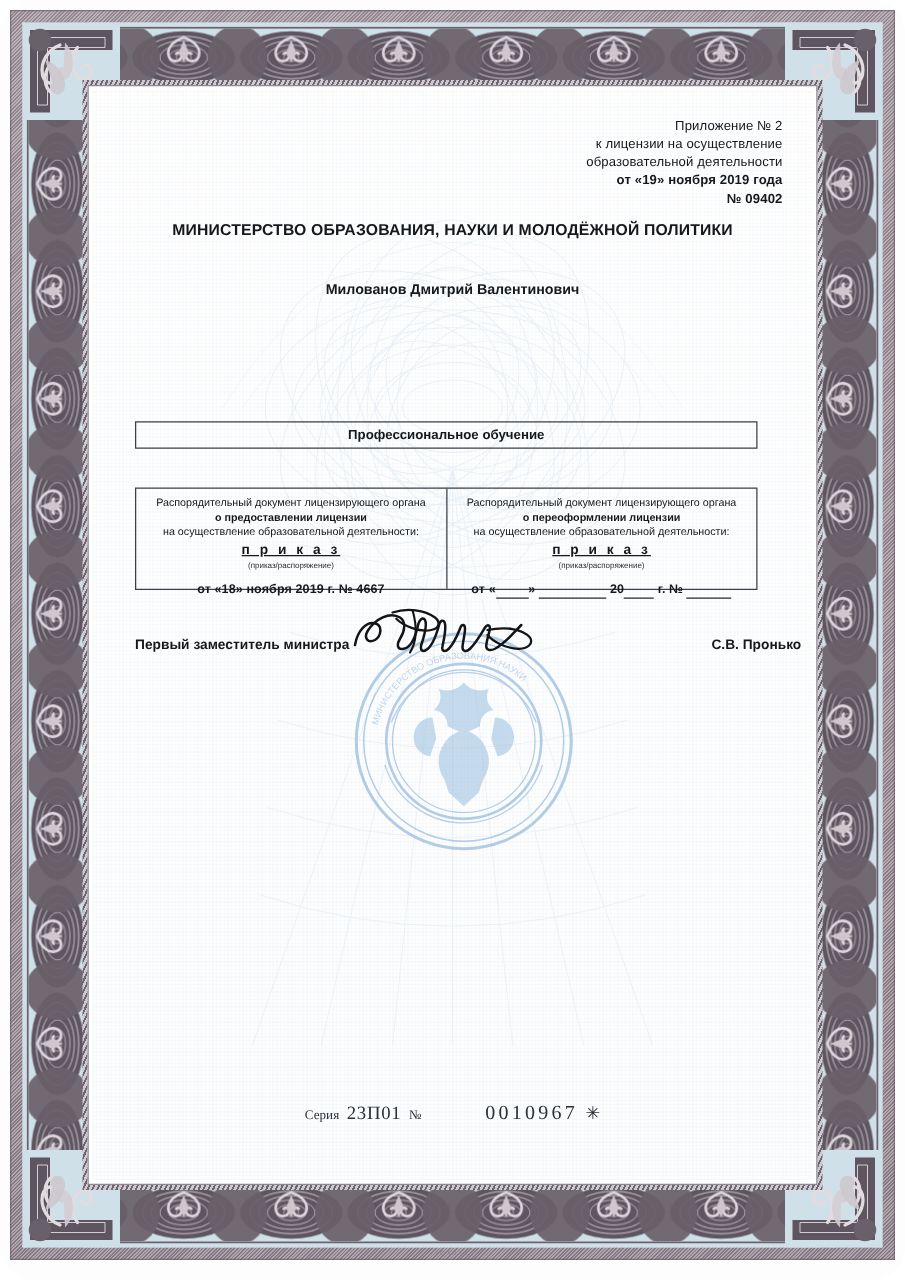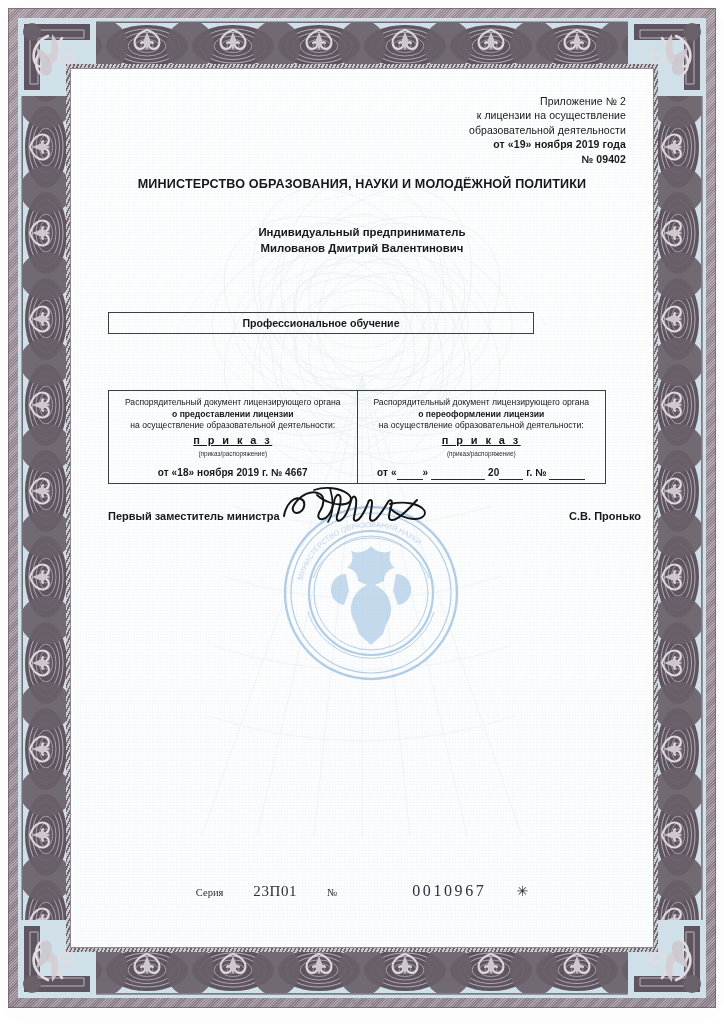--- a/index.html
+++ b/index.html
@@ -63,46 +63,46 @@
 
   .ministry{position:absolute;left:0;right:0;top:104px;text-align:center;
     font-weight:bold;font-size:12.6px;line-height:17px;letter-spacing:.15px;}
 
   .ip{position:absolute;left:0;right:0;top:152px;text-align:center;
     font-weight:bold;font-size:11.4px;line-height:16px;}
 
   .addr{position:absolute;left:34px;top:200px;font-size:10.6px;line-height:15.5px;}
   .addr .b{font-weight:bold;font-size:11px;}
 
-  .prog-box{position:absolute;left:34px;top:240px;width:426px;height:22px;
+  .prog-box{position:absolute;left:34px;top:265px;width:498px;height:22px;
     border:1px solid #3b3f46;box-sizing:border-box;
     display:flex;align-items:center;justify-content:center;
     font-weight:bold;font-size:10.6px;}
 
-  .tbl{position:absolute;left:34px;top:318px;width:498px;height:94px;
+  .tbl{position:absolute;left:34px;top:318px;width:498px;height:82px;
     border:1px solid #3b3f46;box-sizing:border-box;display:flex;}
   .cell{flex:1;box-sizing:border-box;padding:6px 6px 0;text-align:center;
         font-size:8.6px;line-height:11.6px;}
   .cell.left{border-right:1px solid #3b3f46;}
   .cell .b{font-weight:bold;}
   .cell .prikaz{font-weight:bold;font-size:11px;letter-spacing:2.4px;
         text-decoration:underline;display:inline-block;margin-top:3px;}
   .cell .sub{font-size:6.4px;color:#2a2e34;margin-top:1px;}
   .cell .date{font-weight:bold;font-size:10px;margin-top:7px;letter-spacing:.1px;}
   .ul{display:inline-block;border-bottom:1px solid #24282e;}
 
   .sign{position:absolute;left:34px;right:9px;top:438px;
         display:flex;justify-content:space-between;align-items:center;
         font-weight:bold;font-size:11px;}
   #signature{position:absolute;left:196px;top:408px;width:190px;height:56px;}
   #seal{position:absolute;left:206px;top:430px;width:182px;height:182px;opacity:.62;}
 
   .serial{position:absolute;left:0;right:0;top:810px;text-align:center;
     font-family:"Liberation Serif","DejaVu Serif",serif;color:#2b3038;
-    display:flex;justify-content:center;align-items:baseline;gap:30px;}
+    display:flex;justify-content:center;align-items:baseline;gap:6px;}
   .serial .lbl{font-size:10.5px;}
   .serial .ser{font-size:15px;letter-spacing:.6px;}
   .serial .no{font-size:10.5px;}
   .serial .num{font-size:16px;letter-spacing:2.6px;margin-left:45px;}
   .serial .ast{font-size:14px;}
 
   #microtext{position:absolute;left:0;right:0;top:1000px;text-align:center;
     font-size:4.6px;color:#8a8290;letter-spacing:1.6px;}
 </style>
 </head>
@@ -292,21 +292,20 @@
         <div>образовательной деятельности</div>
         <div class="b">от «19» ноября 2019 года</div>
         <div class="b">№ 09402</div>
       </div>
 
       <div class="ministry">
         <div>МИНИСТЕРСТВО ОБРАЗОВАНИЯ, НАУКИ И МОЛОДЁЖНОЙ ПОЛИТИКИ</div>
       </div>
 
       <div class="ip">
-        <div>Индивидуальный предприниматель</div>
         <div>Милованов Дмитрий Валентинович</div>
       </div>
 
       <div class="addr">
       </div>
 
       <div class="prog-box">
         <span>Профессиональное обучение</span>
       </div>
 

